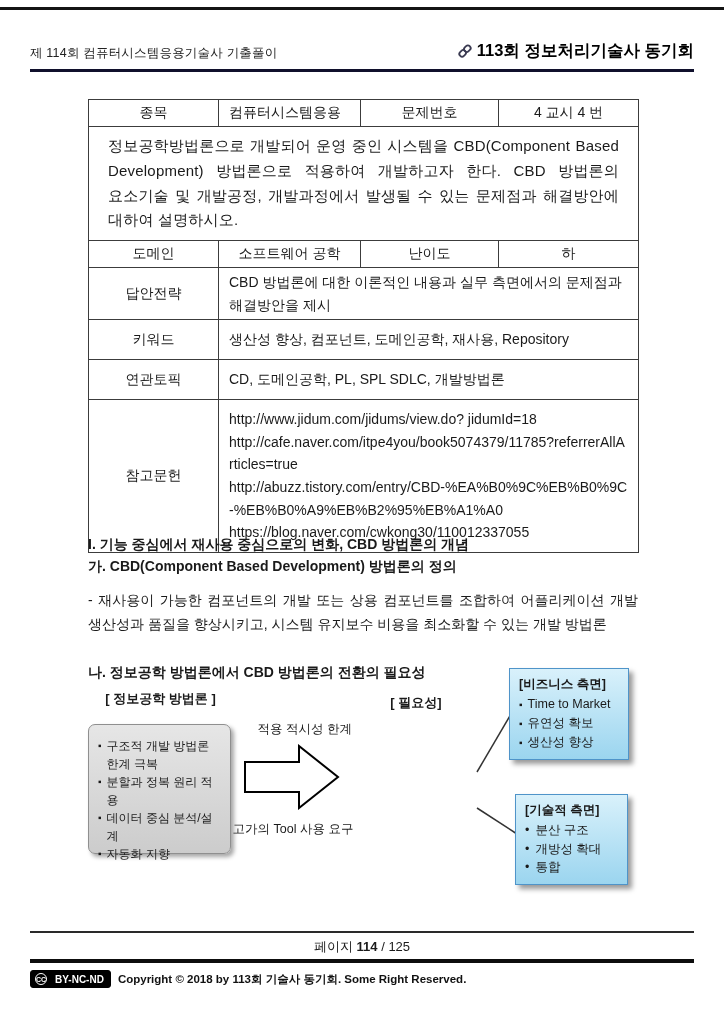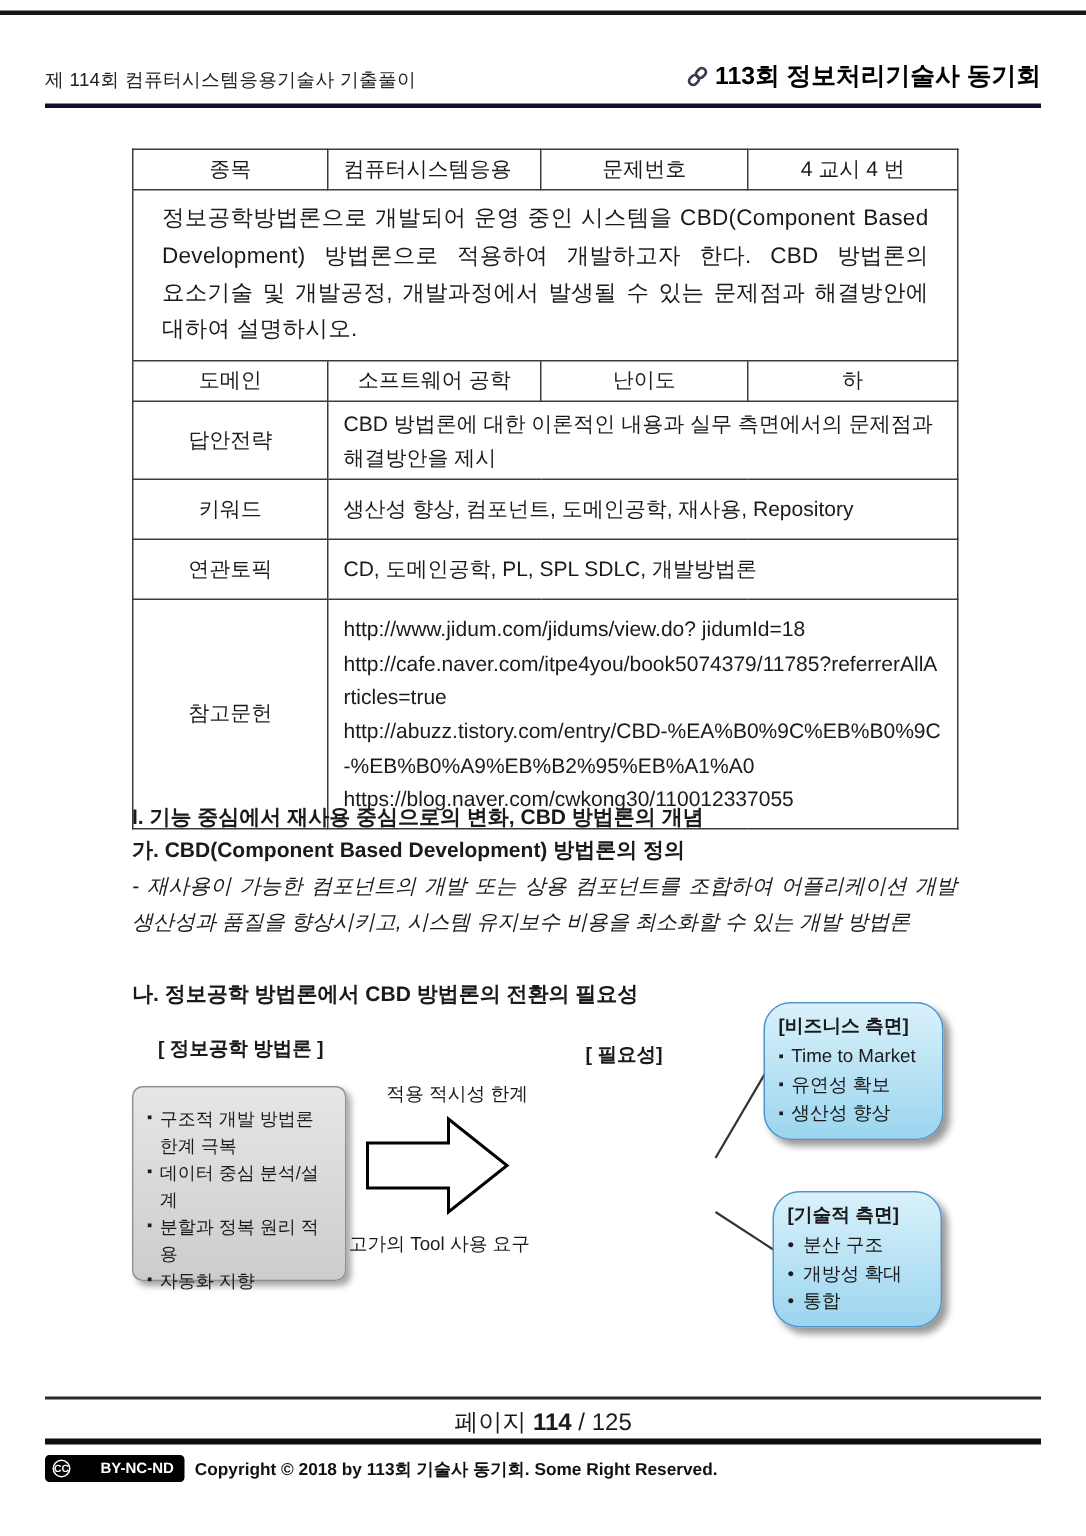--- a/index.html
+++ b/index.html
@@ -29,21 +29,21 @@
   .r-strategy td { height:52px; }
   .r-strategy .v { line-height:1.6; }
   .r-keyword td { height:40px; }
   .r-topic td { height:40px; }
   .r-refs .refs { padding:8px 10px; line-height:1.62; vertical-align:top; }
   .ref { word-break:break-all; }
 
   
   .body-text { position:absolute; top:534px; left:88px; width:550px; font-size:14px; }
   .bh { font-weight:bold; line-height:1.55; word-break:keep-all; }
-  .bp { margin:2px 0 0 0; text-align:justify; line-height:1.7; word-break:keep-all;font-style:italic; }
+  .bp { margin:12px 0 0 0; text-align:justify; line-height:1.7; word-break:keep-all; }
   .mt { margin-top:25px; }
 
   
   .diagram { position:absolute; top:668px; left:88px; width:560px; height:238px; font-size:12.5px; }
   .diagram .abs { position:absolute; }
   .lines-svg { position:absolute; left:0; top:0; width:560px; height:238px; }
 
   .dg-label { font-weight:bold; font-size:13px; text-align:center; }
   .gray-box {
     left:0; top:56px; width:143px; height:130px;
@@ -59,39 +59,39 @@
   .arrow-bot-text { left:138px; top:153px; width:134px; text-align:center; }
 
   .green-box {
     left:268px; top:76px; width:122px; height:94px;
     background:linear-gradient(#f2f9dd,#d5e9a6); border:1px solid #9fb36e; border-radius:10px;
     display:flex; align-items:center; justify-content:center;
     font-size:19px; font-weight:bold; color:#111; box-shadow:4px 4px 5px rgba(0,0,0,.35);
   }
 
   .blue-box {
-    background:linear-gradient(#d9f1fb,#9bd5ef); border:1px solid #4f94c9; border-radius:18px;
+    background:linear-gradient(#d9f1fb,#9bd5ef); border:1px solid #4f94c9; border-radius:0;
     padding:6px 8px 7px 9px; box-shadow:4px 4px 5px rgba(0,0,0,.4); line-height:1.5; font-size:12.5px;
   }
   .blue-box .bb-title { font-weight:bold; margin-bottom:1px; }
   .biz-box { left:421px; top:0; width:120px; }
   .tech-box { left:427px; top:126px; width:113px; }
   .sq-item { display:flex; gap:5px; }
   .sq-item::before { content:"▪"; font-size:10px; line-height:1.9; }
   .dot-item { display:flex; gap:6px; }
   .dot-item::before { content:"•"; line-height:1.5; }
 
   
   .foot-rule1 { position:absolute; top:931px; left:30px; right:30px; height:2px; background:#2a2a2a; }
-  .page-line { position:absolute; top:938px; left:0; right:0; text-align:center; font-size:16px; }
+  .page-line { position:absolute; top:938px; left:0; right:0; text-align:center; font-size:13px; }
   .page-line .num { font-weight:bold; }
   .foot-rule2 { position:absolute; top:959px; left:30px; right:30px; height:4px; background:#0d0d0d; }
   .copy-row { position:absolute; top:970px; left:30px; right:30px; display:flex; align-items:center; gap:7px; }
   .cc-badge {
-    display:inline-flex; align-items:center; gap:20px; background:#000; color:#fff;
+    display:inline-flex; align-items:center; gap:8px; background:#000; color:#fff;
     border:1px solid #000; border-radius:3px; padding:2px 6px 2px 4px; font-size:10px; font-weight:bold;
   }
   .cc-circle {
     display:inline-flex; align-items:center; justify-content:center;
     width:12px; height:12px; border:1.3px solid #fff; border-radius:50%; font-size:7px; font-weight:bold;
   }
   .copy-text { font-size:11.5px; font-weight:bold; color:#111; }
 </style>
 </head>
 <body>
@@ -175,24 +175,24 @@
       <line x1="389" y1="140" x2="429" y2="166" stroke="#333" stroke-width="1.5"></line>
     </svg>
 
     <div class="abs dg-label" style="left:0; top:22px; width:145px;">[ 정보공학 방법론 ]</div>
 
     <div class="abs gray-box">
       <div class="g-item">
           <span>구조적 개발 방법론 한계 극복</span>
         </div>
       <div class="g-item">
+          <span>분할과 정복 원리 적용</span>
+        </div>
+      <div class="g-item">
           <span>데이터 중심 분석/설계</span>
-        </div>
-      <div class="g-item">
-          <span>분할과 정복 원리 적용</span>
         </div>
       <div class="g-item">
           <span>자동화 지향</span>
         </div>
     </div>
 
     <div class="abs arrow-top-text">적용 적시성 한계</div>
 
     <svg class="abs arrow-svg" width="96" height="66" viewBox="0 0 96 66">
       <polygon points="1,18 55,18 55,2 94,33 55,64 55,48 1,48" fill="#ffffff" stroke="#000" stroke-width="2"></polygon>

